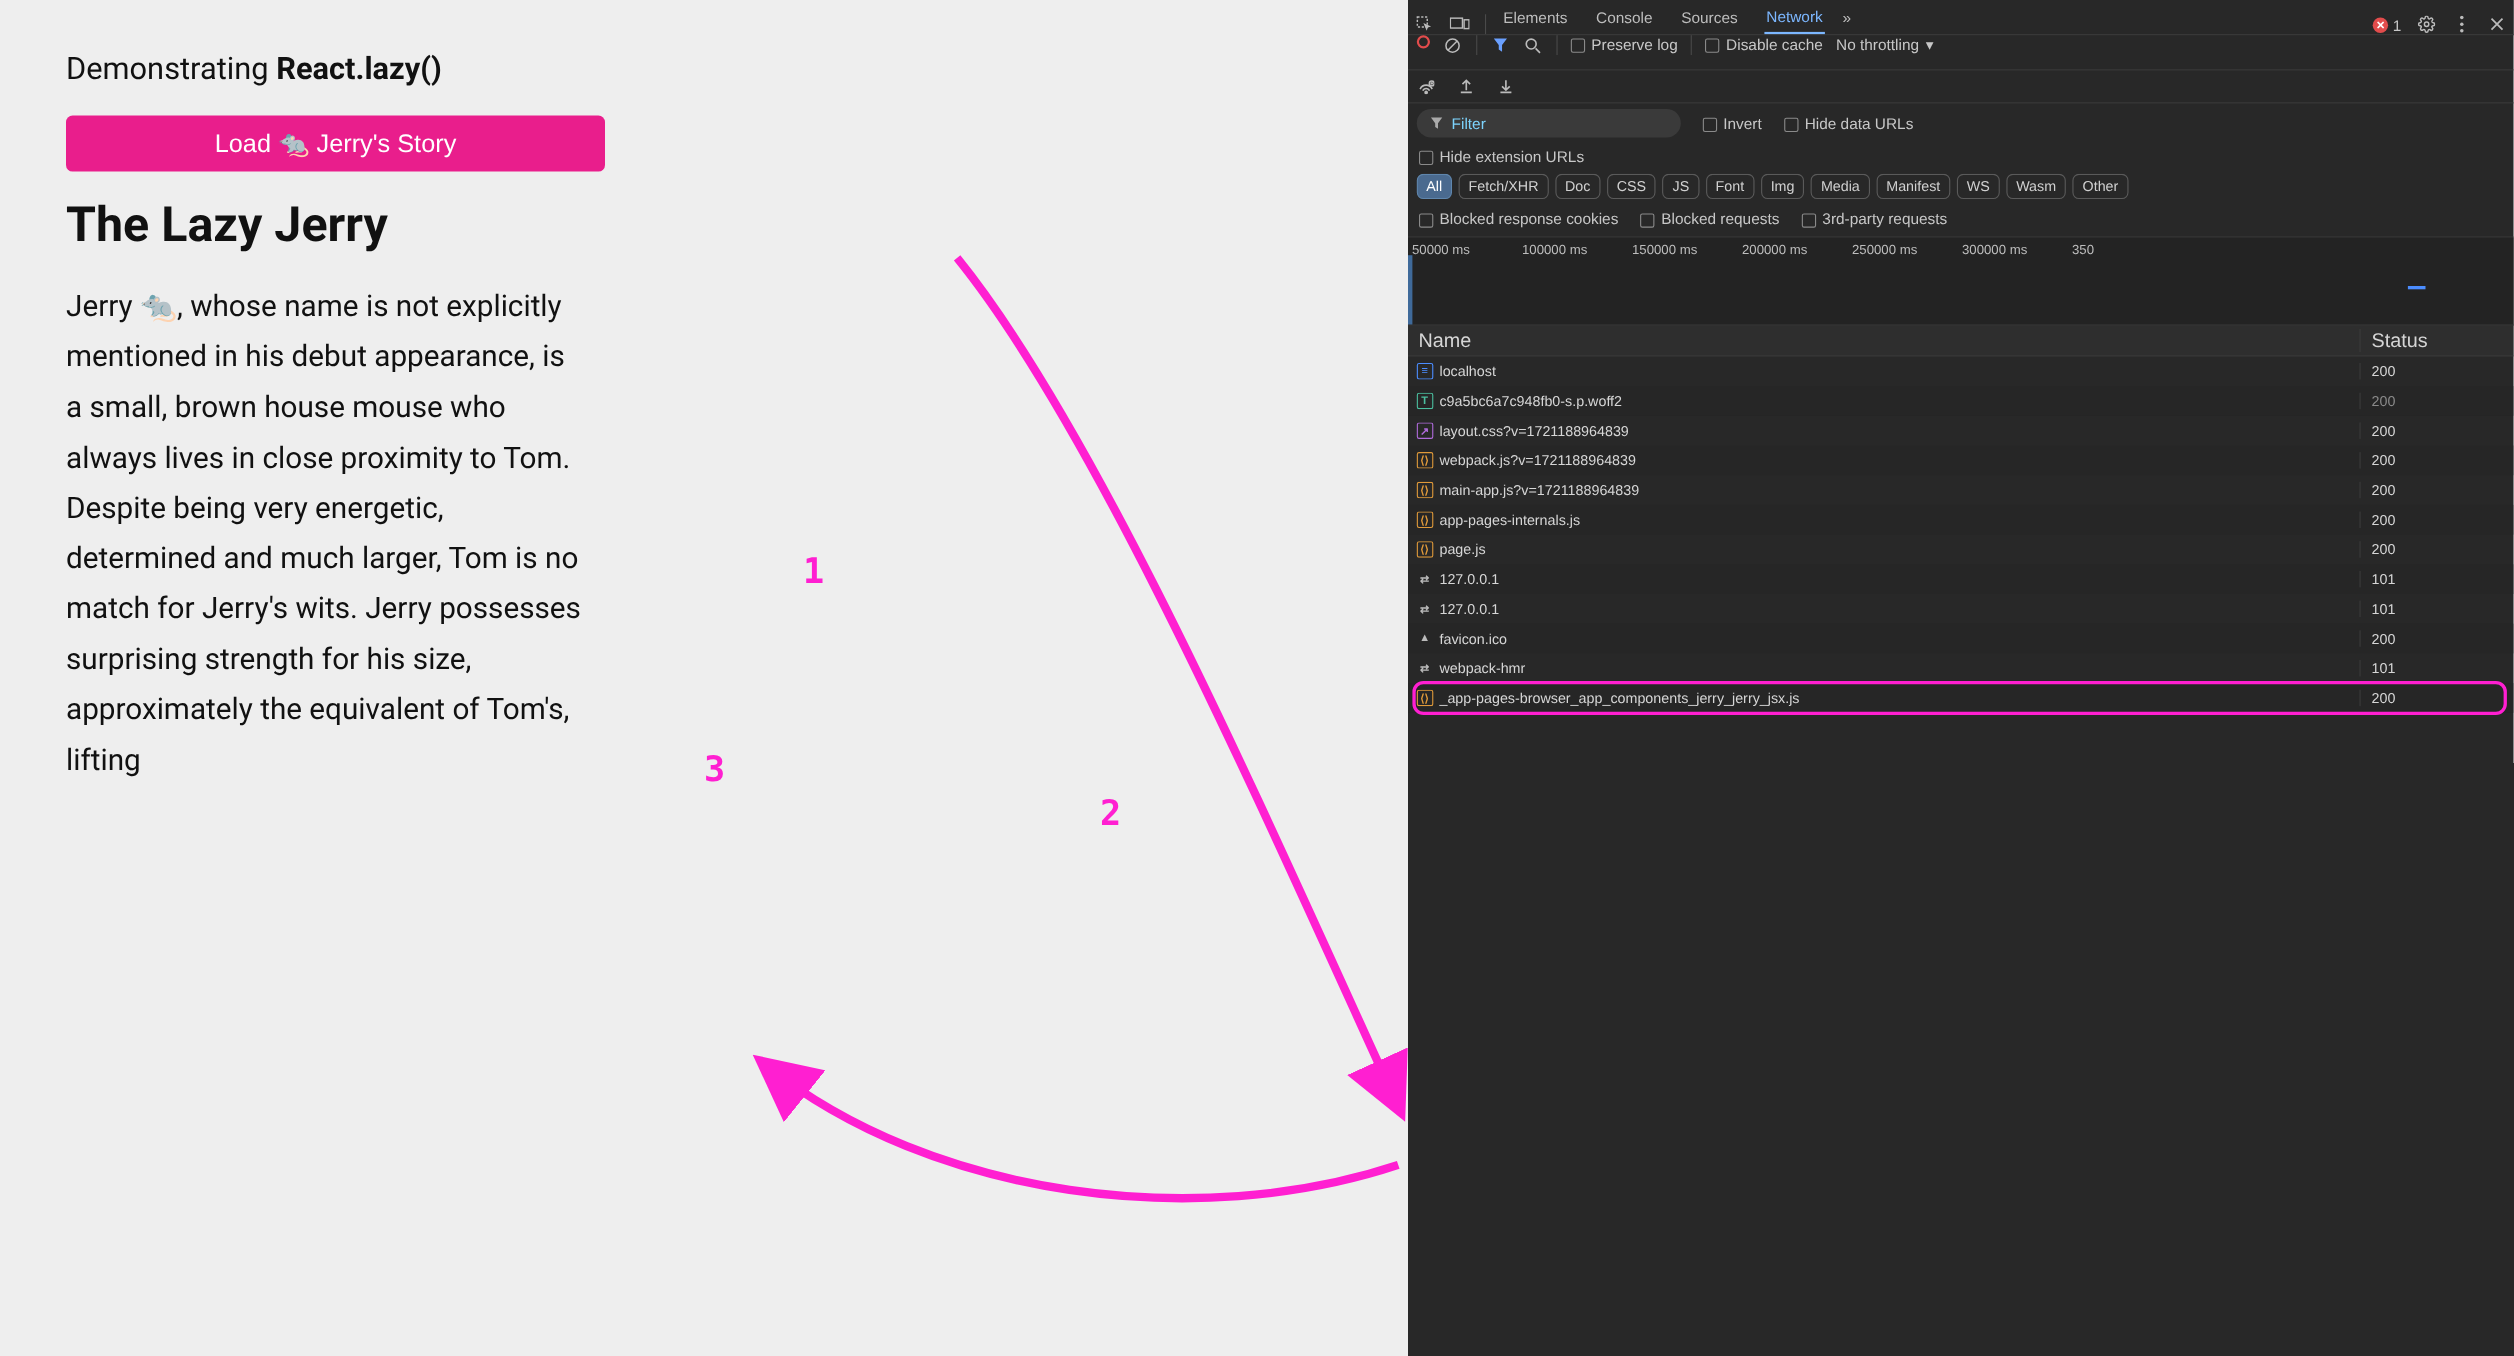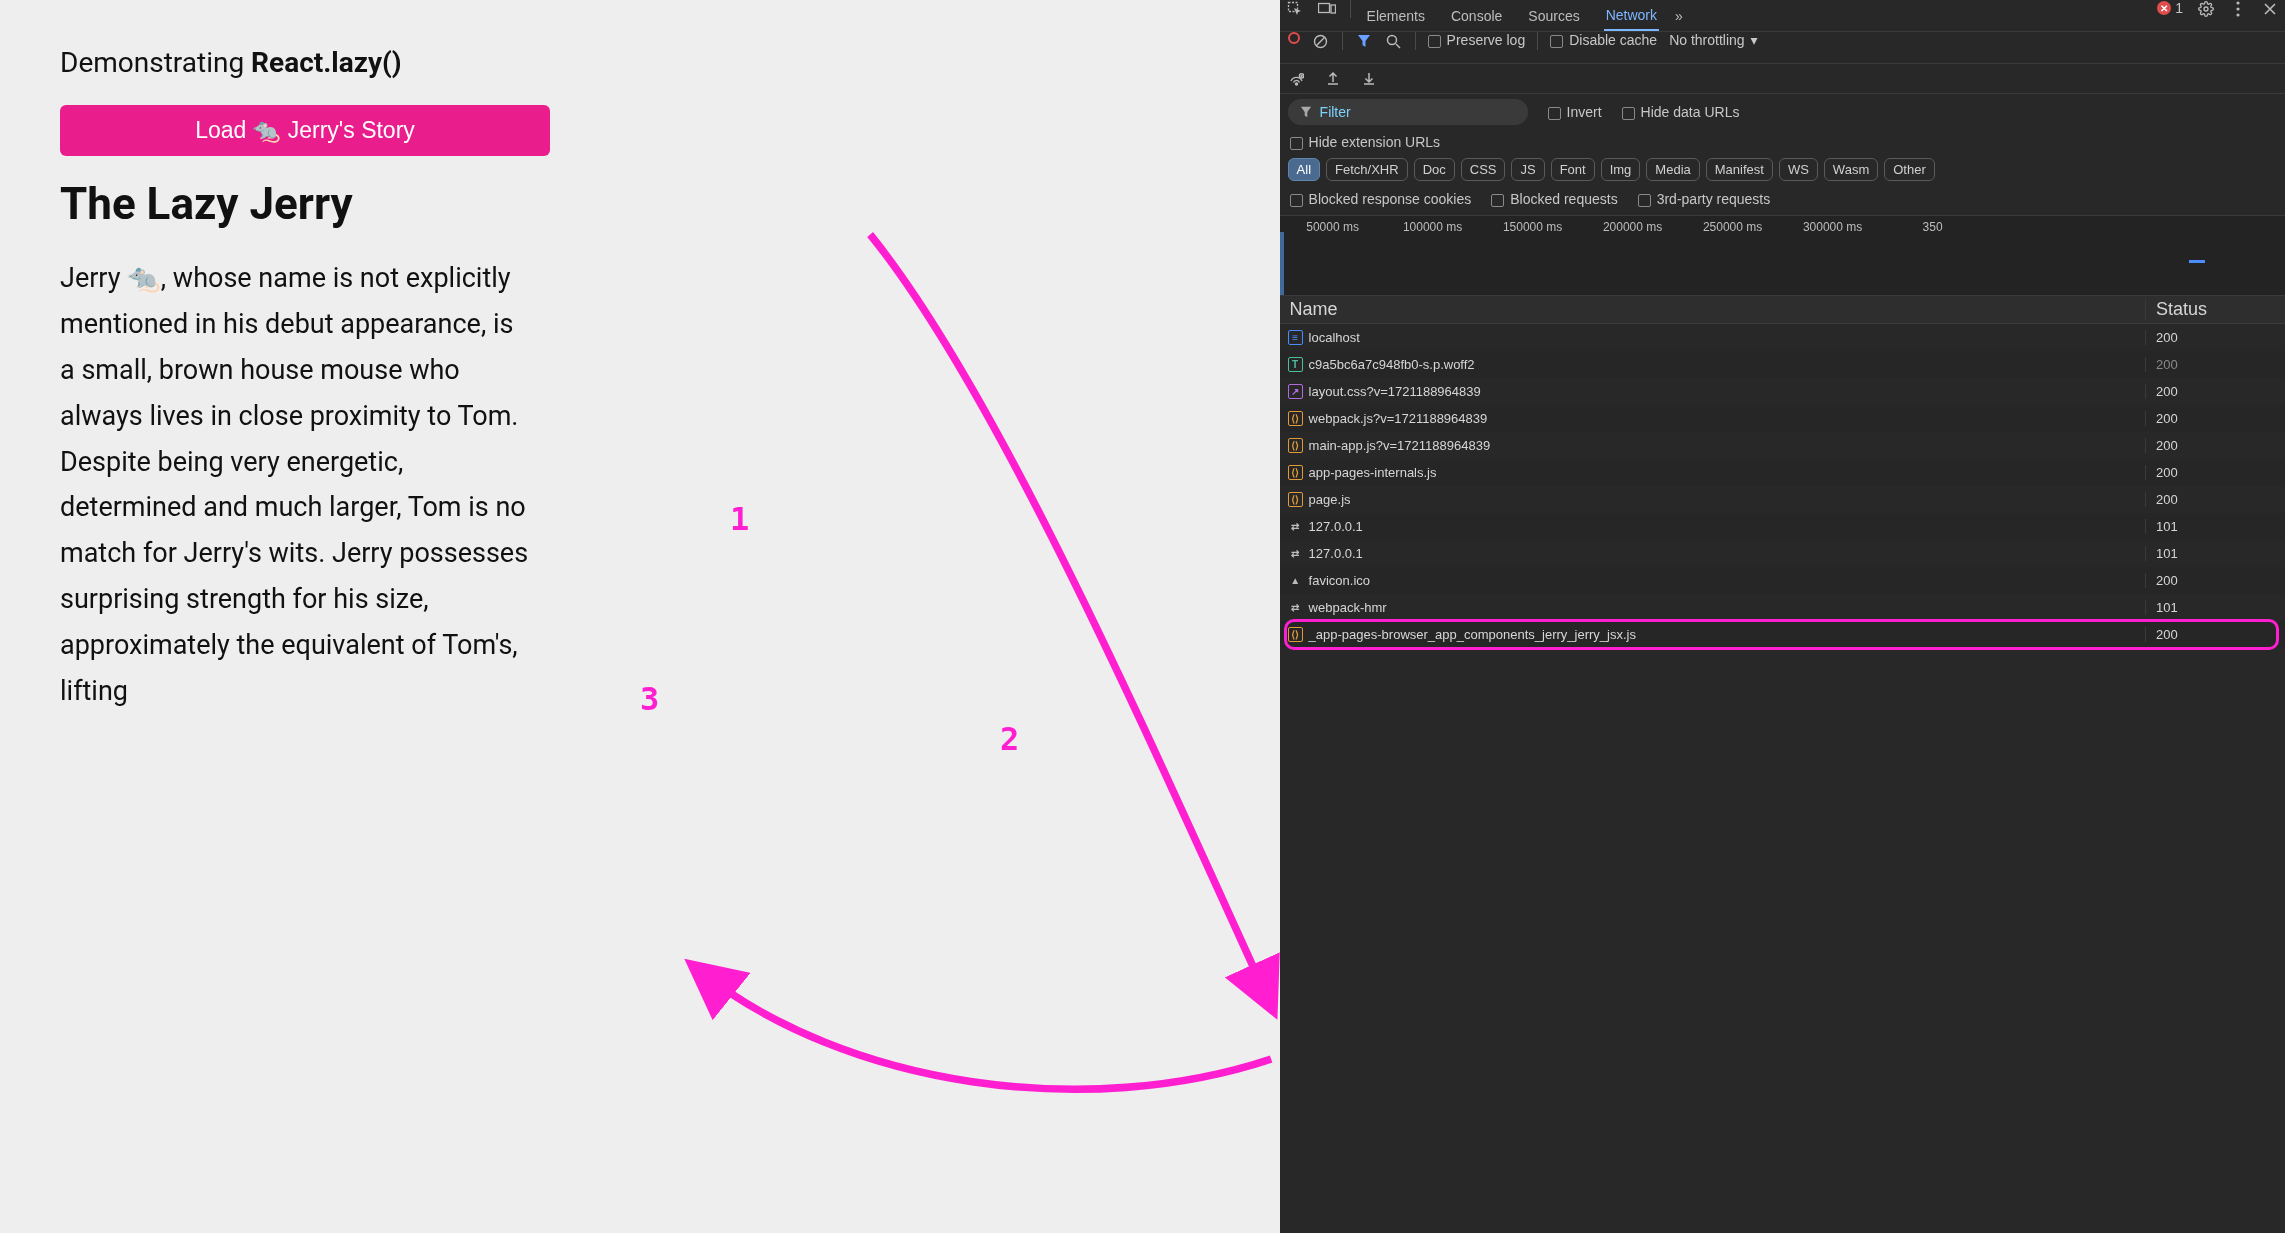--- a/index.html
+++ b/index.html
@@ -59,21 +59,21 @@
   background: #282828;
   color: #c7c7c7;
   font-size: 14px;
   display: flex;
   flex-direction: column;
   font-family: "Helvetica Neue", Arial, sans-serif;
   min-width: 0;
 }
 .dt-tabbar {
   display: flex;
-  align-items: flex-start;
+  align-items: flex-end;
   height: 32px;
   padding: 0 6px;
   gap: 14px;
   border-bottom: 1px solid #3a3a3a;
   background: #282828;
 }
 .dt-tabbar .spacer { flex: 1; }
 .dt-tab {
   color: #bdbdbd;
   padding: 0 2px;
@@ -132,21 +132,21 @@
   display:flex;align-items:center;gap:20px;padding:4px 10px 8px;
   border-bottom:1px solid #3a3a3a;
 }
 .timeline {
   height:80px;border-bottom:1px solid #3a3a3a;position:relative;
   background:#232323;
 }
 .timeline-ticks {
   display:flex;font-size:12px;color:#bdbdbd;padding:4px 0 0 2px;
 }
-.timeline-ticks span { width:100px;text-align:center;padding-left:2px;}
+.timeline-ticks span { width:100px;text-align:left;padding-left:2px;}
 .timeline-mark {
   position:absolute;top:44px;right:80px;width:16px;height:3px;background:#4b8dff;
 }
 .timeline-leftbar{position:absolute;left:0;top:16px;bottom:0;width:4px;background:#3f6a9a;}
 .net-table {
   flex:1;overflow:hidden;
 }
 .net-head {
   display:flex;align-items:center;height:28px;
   background:#2e2e2e;border-bottom:1px solid #3a3a3a;

